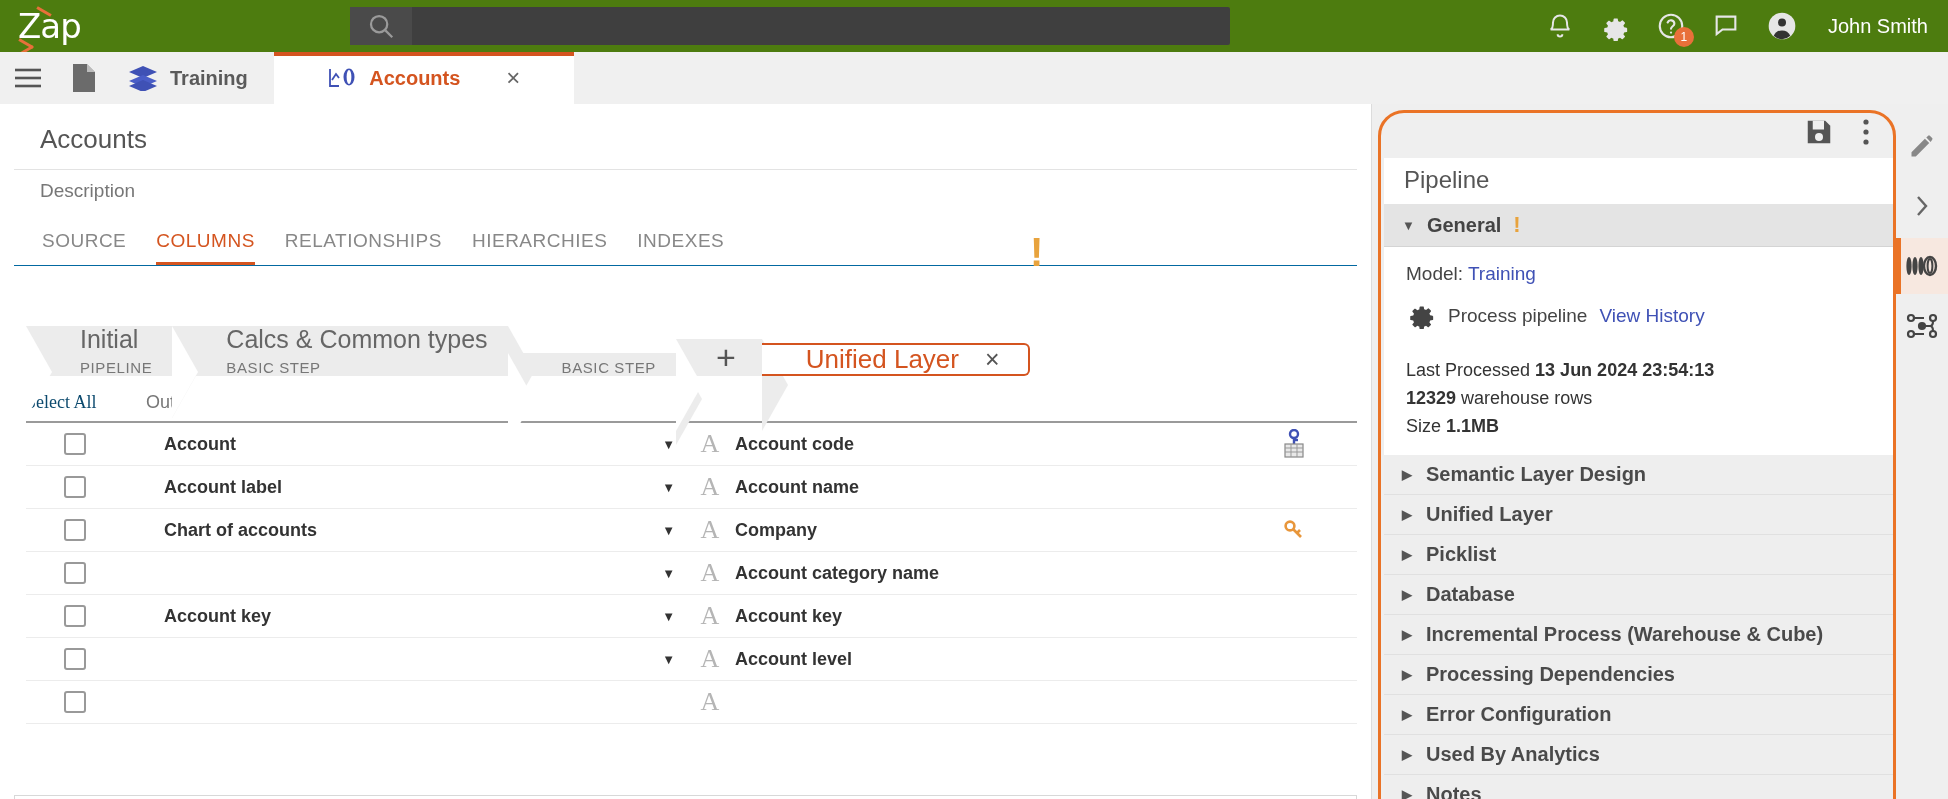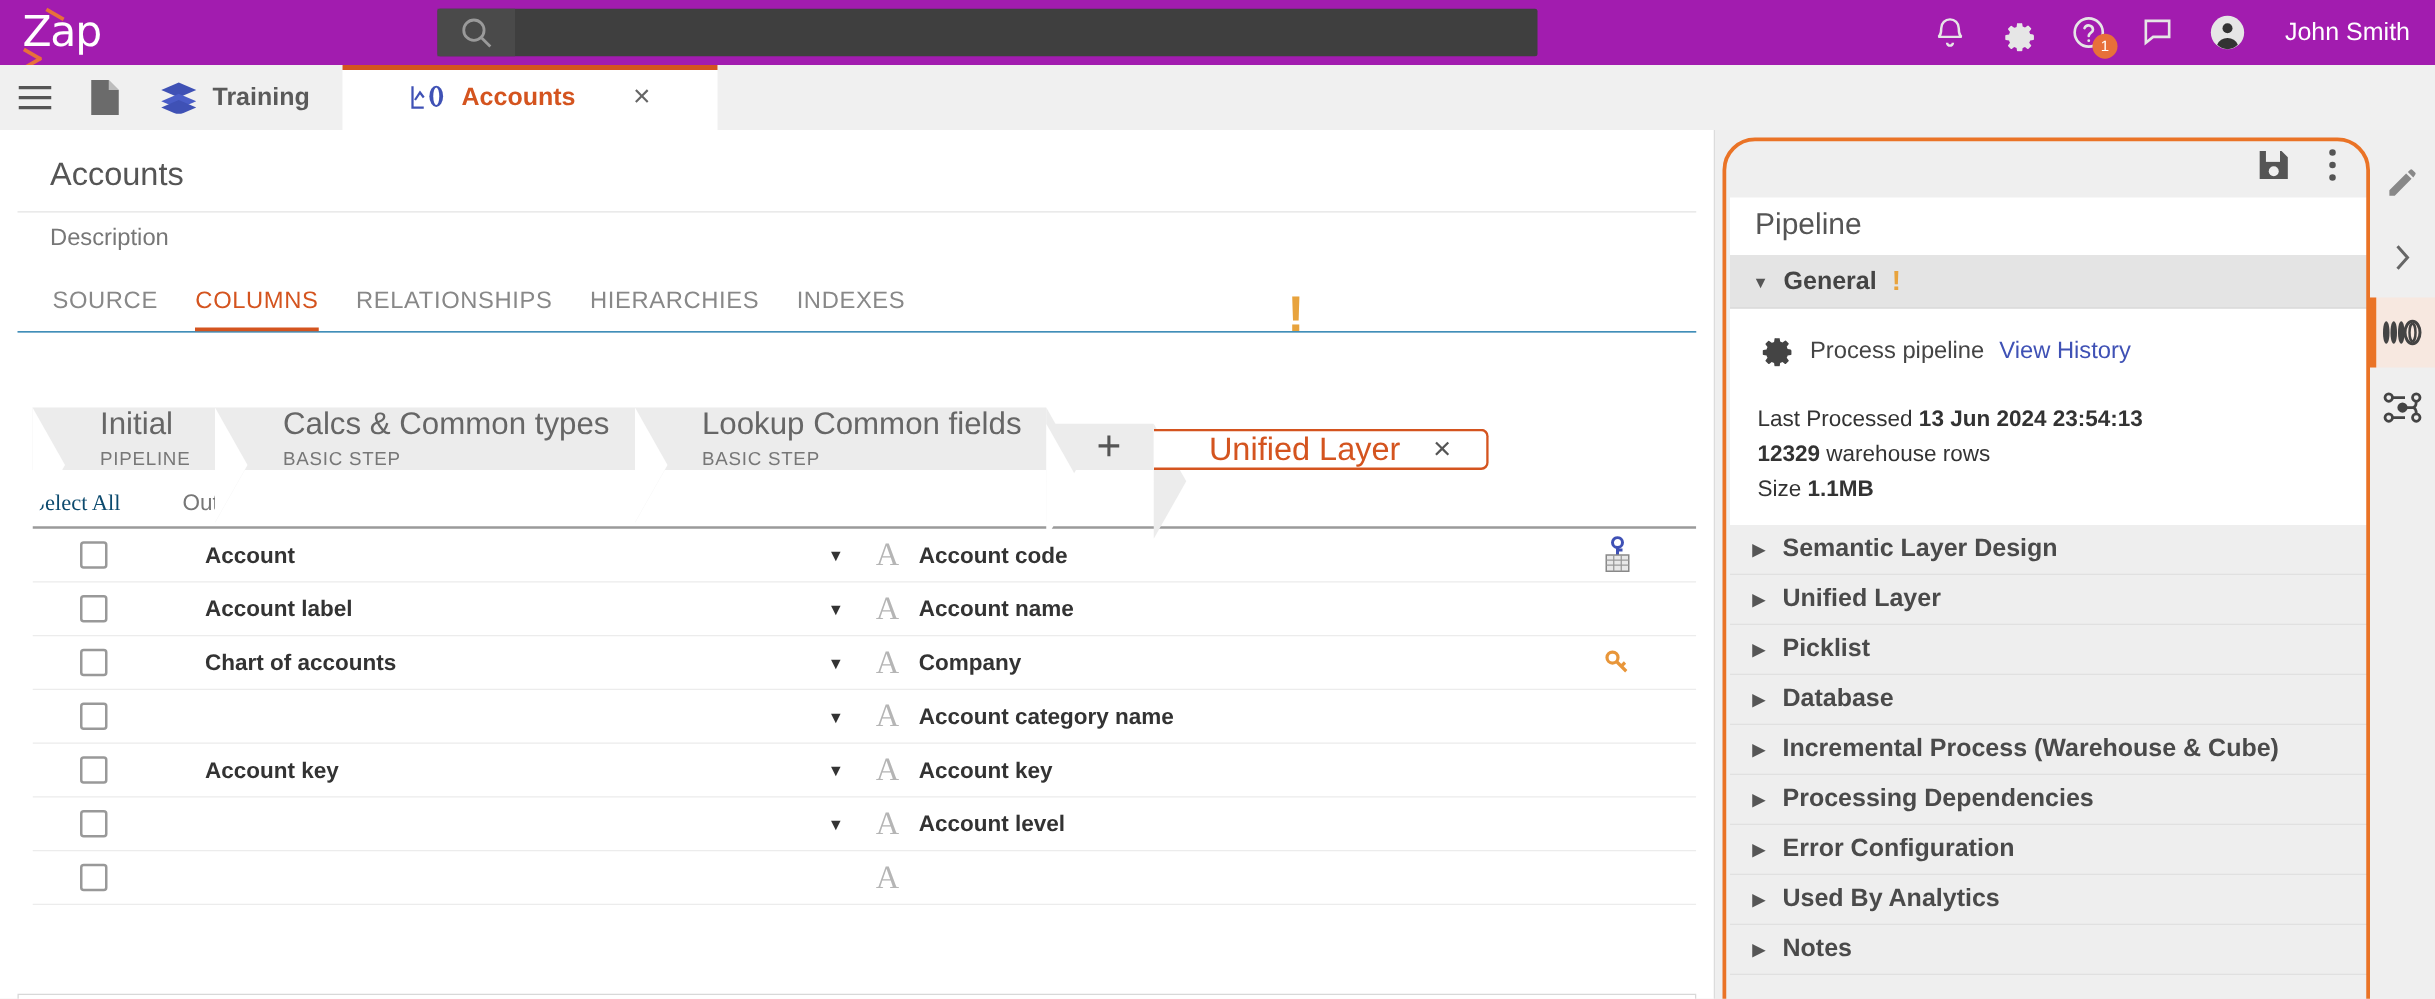--- a/index.html
+++ b/index.html
@@ -5,21 +5,21 @@
   * { box-sizing: border-box; margin: 0; padding: 0; }
   html, body {
     width: 1948px; height: 799px;
     font-family: "Liberation Sans", sans-serif;
     background: #e8e8e8;
     overflow: hidden;
   }
 
   
   .topbar {
-    height: 52px; background: #a21caf;
+    height: 52px; background: #4d7c0f;
     display: flex; align-items: center;
     position: relative;
   }
   .logo {
     margin-left: 18px; width: 110px;
     color: #ffffff; font-size: 34px; font-weight: 400;
     letter-spacing: -1px; position: relative;
     font-family: "DejaVu Sans", sans-serif;
   }
   .logo .zbar { position: absolute; background: #e8703a; }
@@ -376,21 +376,20 @@
         <span class="t1">Initial</span>
         <span class="t2">PIPELINE</span>
       </div>
       <div class="step">
         <span class="chev-notch"></span>
         <span class="t1">Calcs &amp; Common types</span>
         <span class="t2">BASIC STEP</span>
       </div>
       <div class="step">
         <span class="chev-notch"></span>
-        <span class="t1">Lookup Common fields</span>
         <span class="t2">BASIC STEP</span>
       </div>
       <div class="step plus">
         <span class="chev-notch"></span>
         <span class="t1">+</span>
       </div>
       <div class="step active">
         <span class="t1">Unified Layer</span>
         <span class="xbtn">×</span>
       </div>
@@ -531,20 +530,24 @@
 
       <div class="rp-title">Pipeline</div>
 
       <div class="sec-head">
         <span class="tri">▼</span>
         <span>General</span>
         <span class="bang">!</span>
       </div>
 
       <div class="sec-body">
+        <div class="kv">
+          <span>Model:</span>
+          <a>Training</a>
+        </div>
 
         <div class="procrow">
           <span>
             <svg width="30" height="30" viewBox="0 0 24 24" fill="#444">
               <path d="M12 8.5A3.5 3.5 0 1012 15.5 3.5 3.5 0 0012 8.5zm9.3 4.8l-2-.3a7.5 7.5 0 00-.6-1.5l1.2-1.6a.5.5 0 00-.05-.65l-1.6-1.6a.5.5 0 00-.65-.05l-1.6 1.2a7.5 7.5 0 00-1.5-.6l-.3-2A.5.5 0 0013.7 6h-2.3a.5.5 0 00-.5.42l-.3 2a7.5 7.5 0 00-1.5.6L7.5 7.82a.5.5 0 00-.65.05l-1.6 1.6a.5.5 0 00-.05.65l1.2 1.6a7.5 7.5 0 00-.6 1.5l-2 .3a.5.5 0 00-.42.5v2.3a.5.5 0 00.42.5l2 .3c.15.52.35 1.02.6 1.5l-1.2 1.6a.5.5 0 00.05.65l1.6 1.6c.17.17.44.2.65.05l1.6-1.2c.48.25.98.45 1.5.6l.3 2a.5.5 0 00.5.42h2.3a.5.5 0 00.5-.42l.3-2c.52-.15 1.02-.35 1.5-.6l1.6 1.2c.21.15.48.12.65-.05l1.6-1.6a.5.5 0 00.05-.65l-1.2-1.6c.25-.48.45-.98.6-1.5l2-.3a.5.5 0 00.42-.5v-2.3a.5.5 0 00-.42-.5z"></path>
             </svg>
           </span>
           <span class="lbl">Process pipeline</span>
           <a>View History</a>
         </div>

